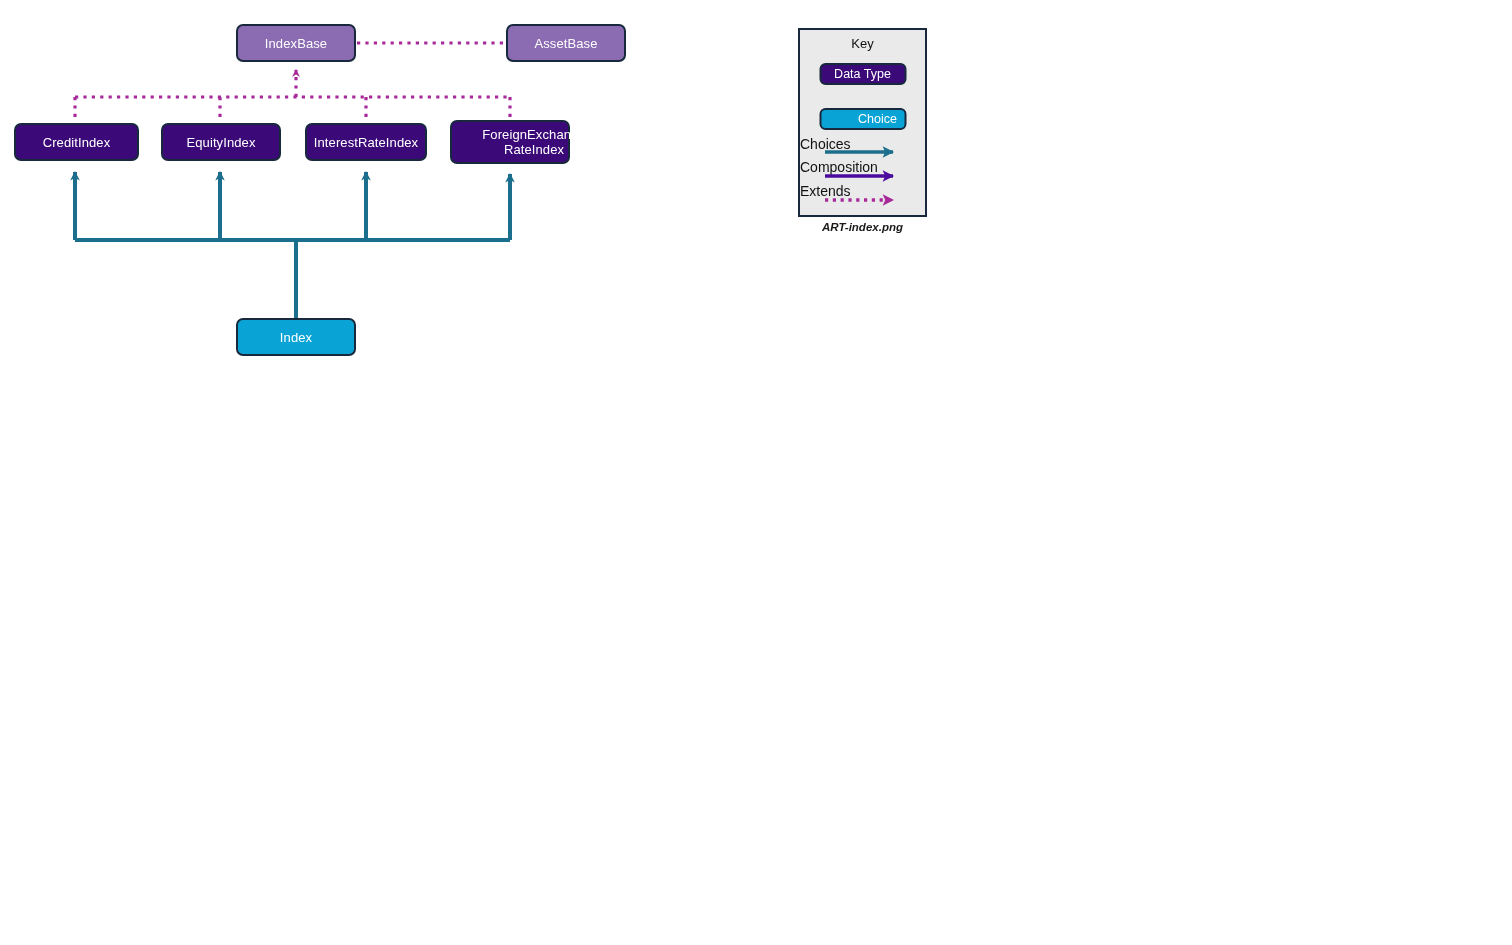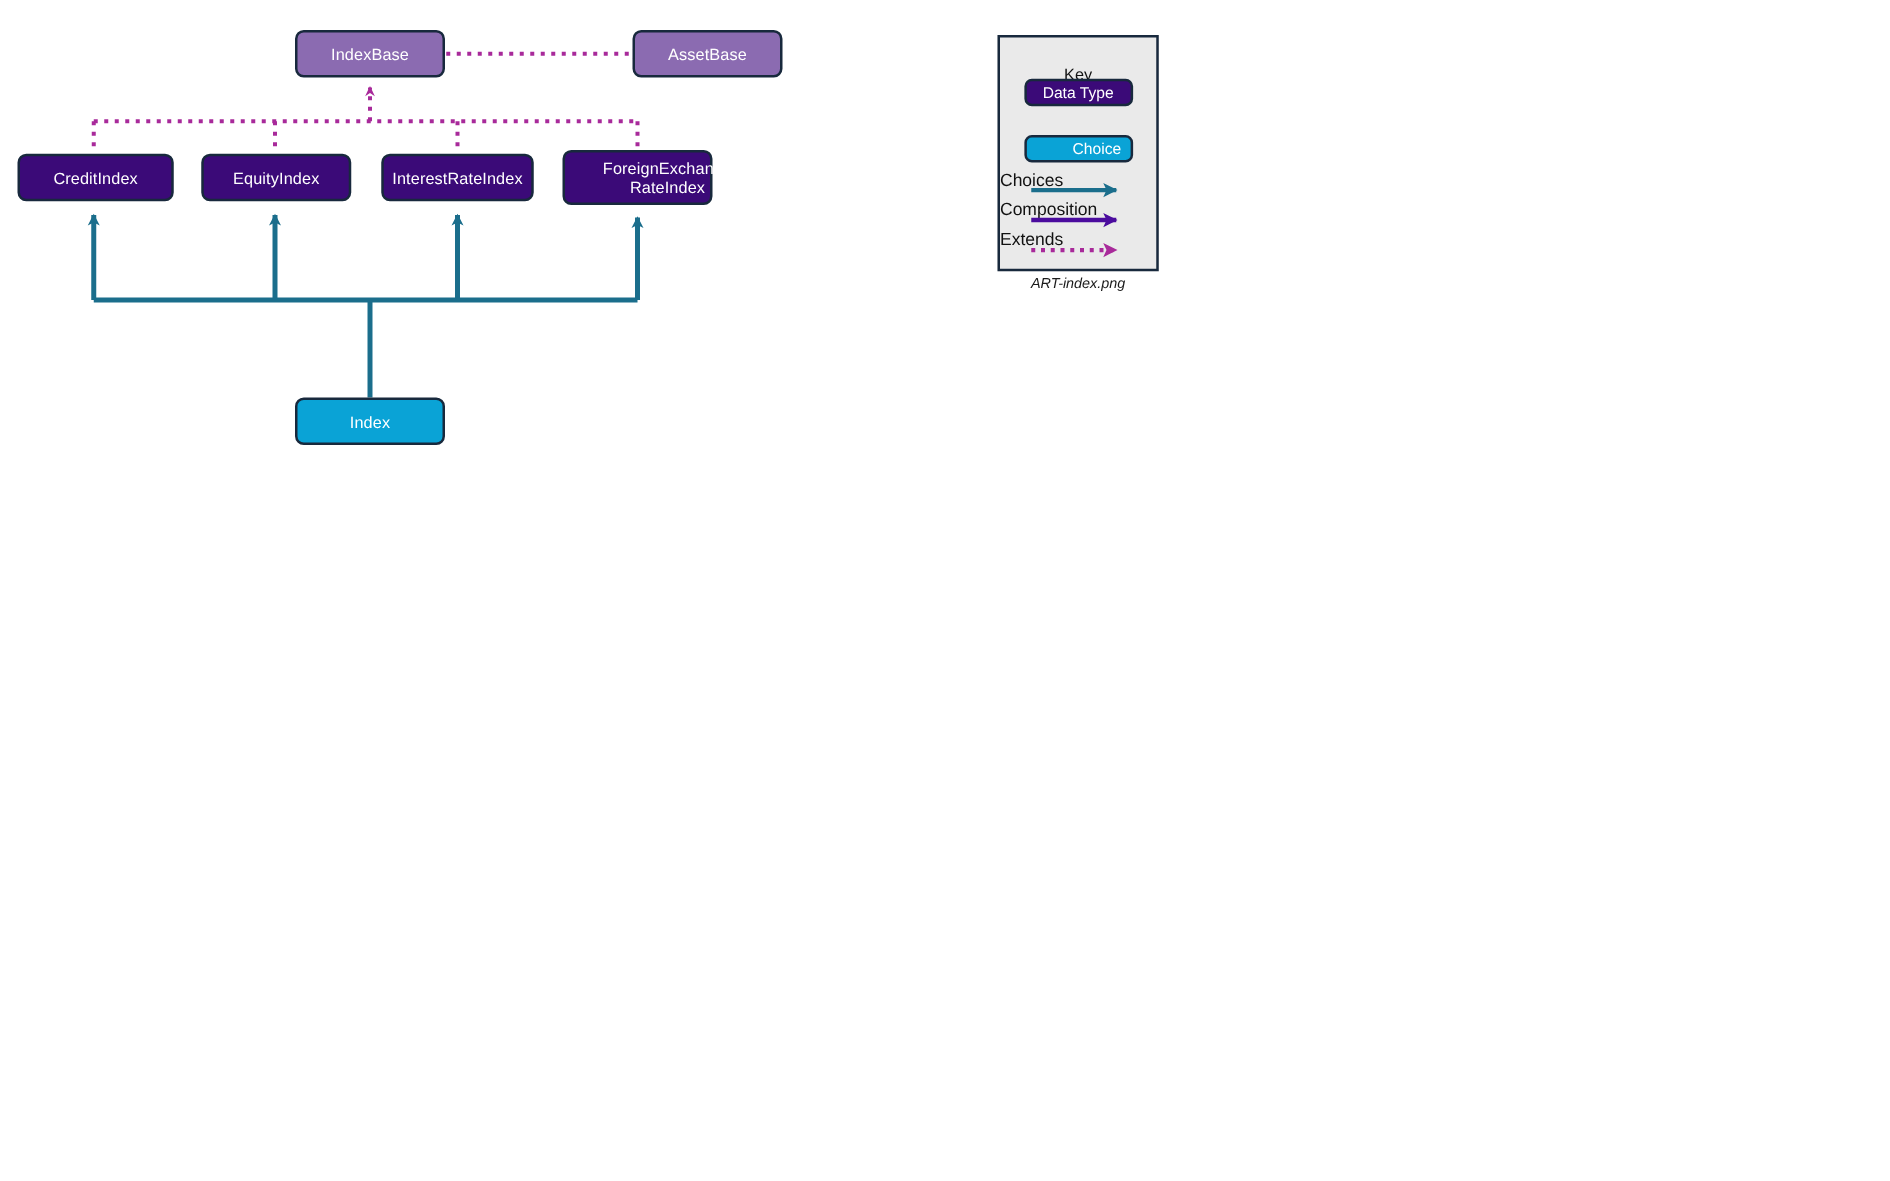--- a/index.html
+++ b/index.html
@@ -65,21 +65,21 @@
     height: 189px;
     box-sizing: border-box;
     background: #eaeaea;
     border: 2px solid #18293d;
     z-index: 4;
   }
   #key-title {
     text-align: center;
     font-size: 13px;
     color: #111111;
-    margin-top: 22px;
+    margin-top: 6px;
   }
   .key-chip {
     position: absolute;
     left: 50%;
     transform: translateX(-50%);
     box-sizing: border-box;
     border: 2px solid #18293d;
     border-radius: 6px;
     color: #ffffff;
     font-size: 12.5px;
@@ -106,20 +106,21 @@
   #key-caption {
     position: absolute;
     left: 798px;
     top: 221px;
     width: 129px;
     text-align: center;
     font-style: italic;
     font-size: 11.5px;
     color: #1a1a1a;
     z-index: 4;
+    font-weight: bold;
   }
 
   
   #description {
     position: absolute;
     left: 549px;
     top: 252px;
     width: 385px;
     font-size: 14.7px;
     line-height: 23px;

